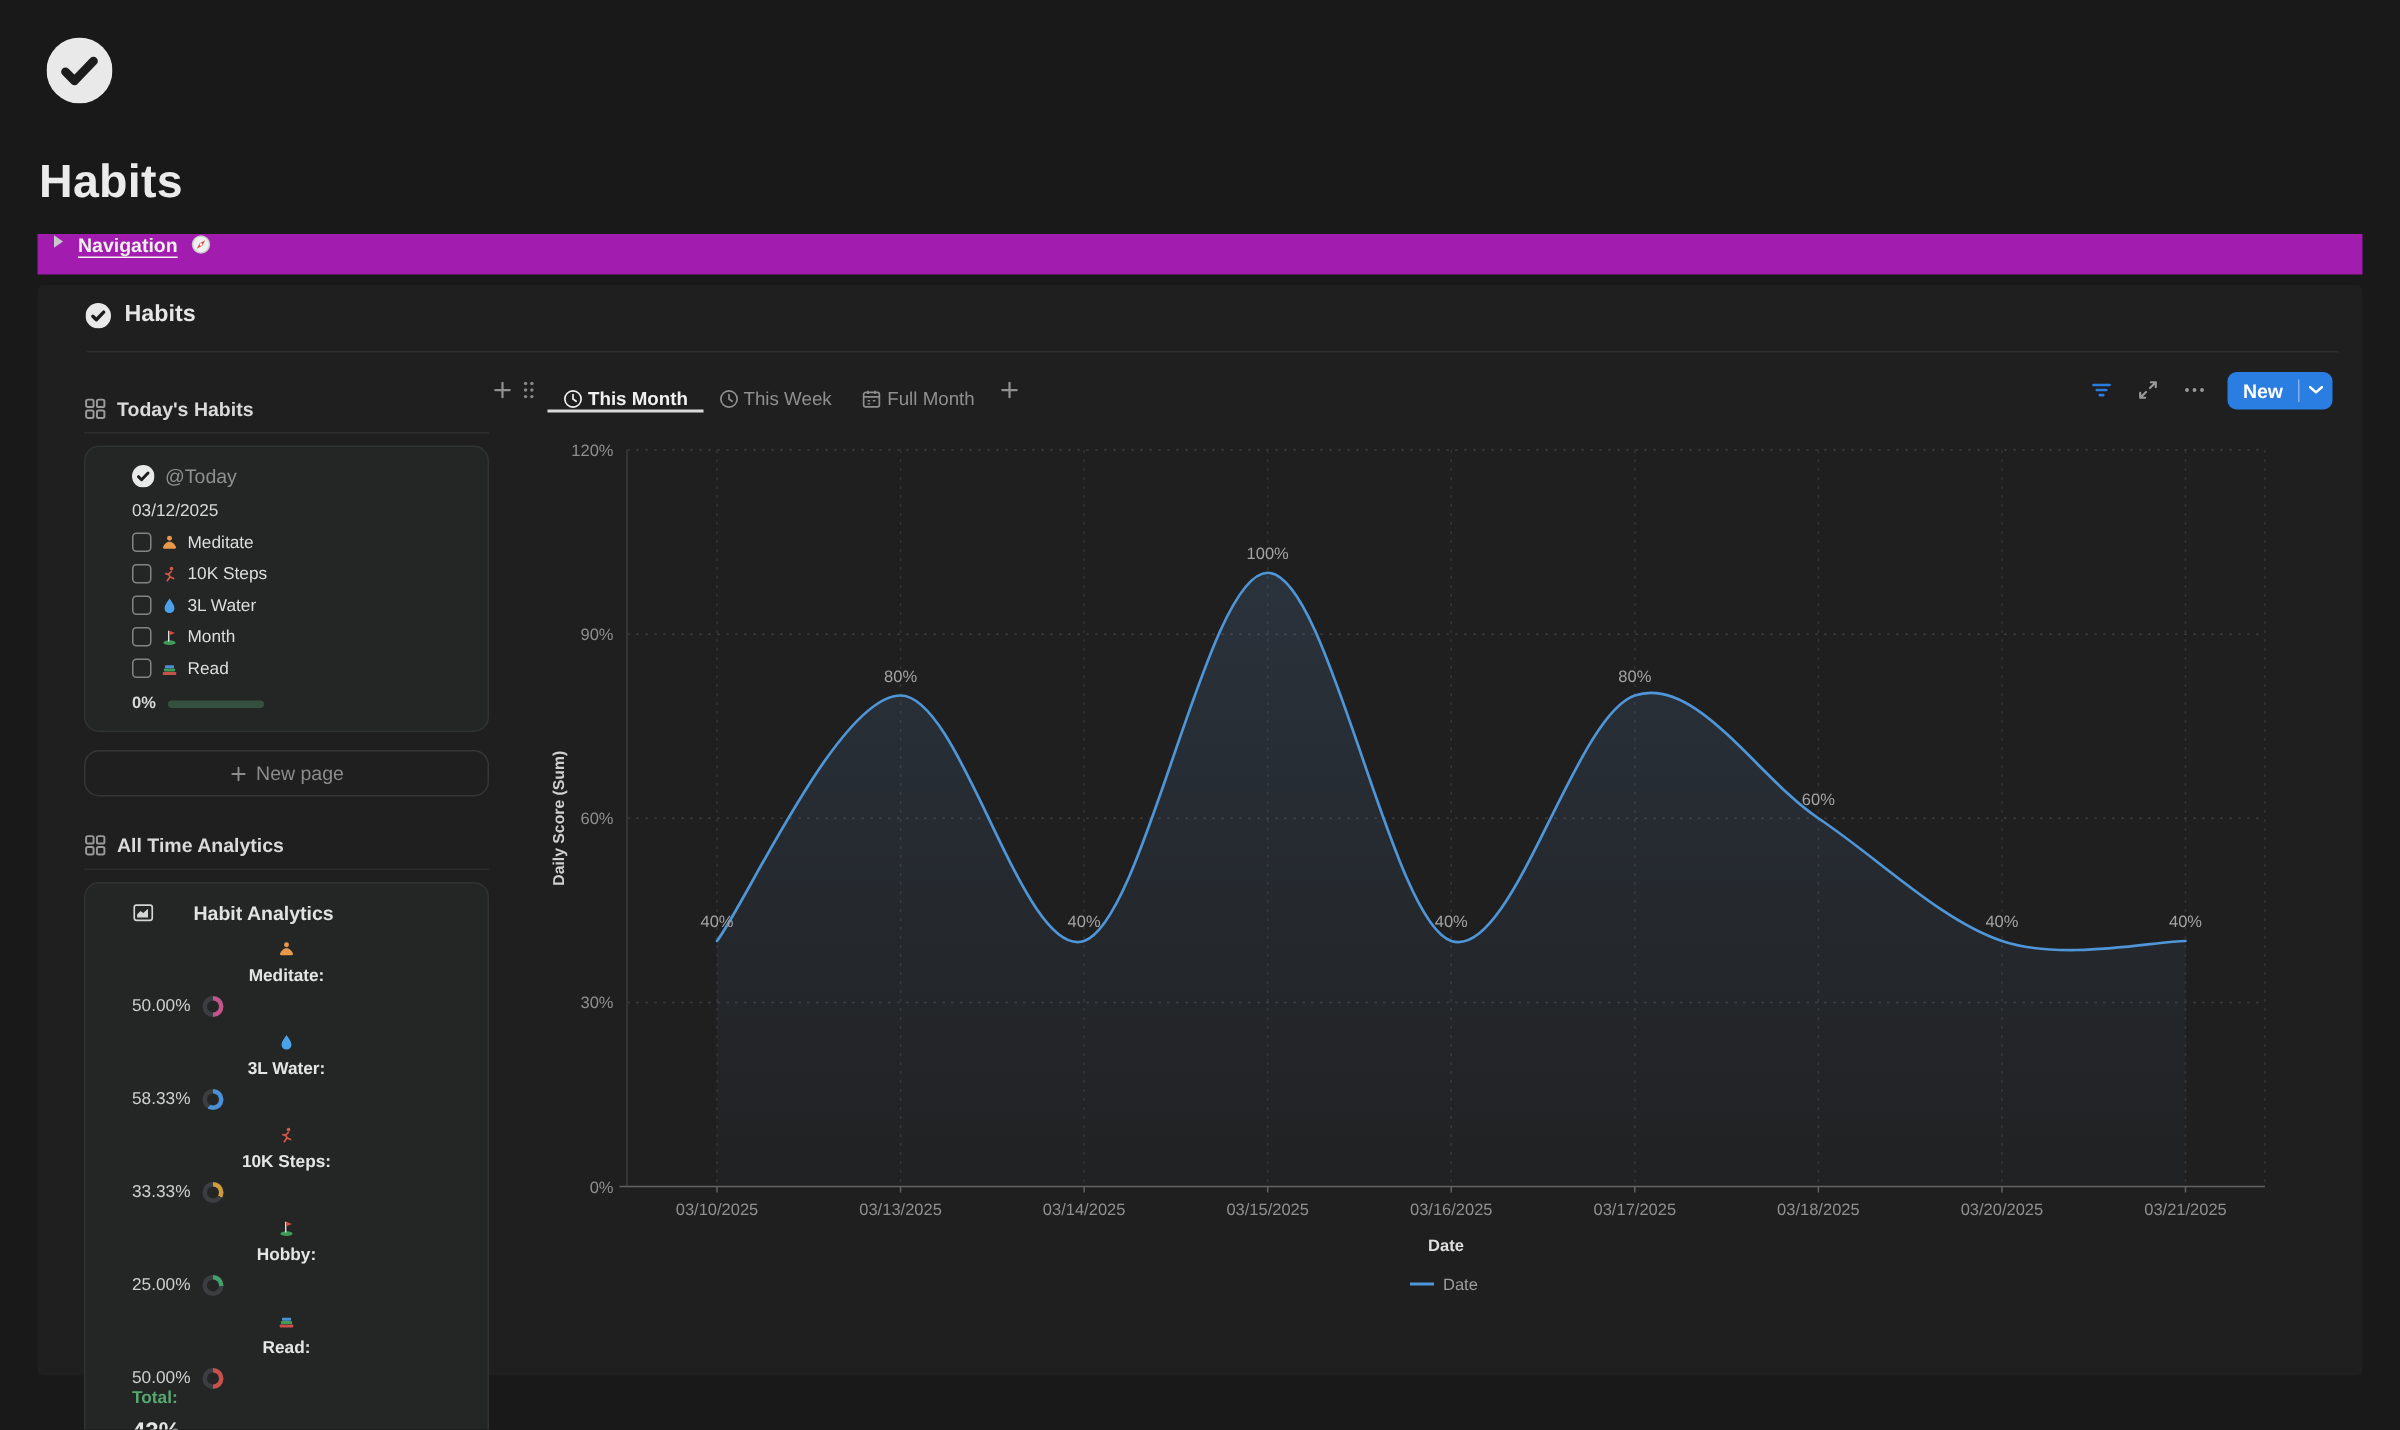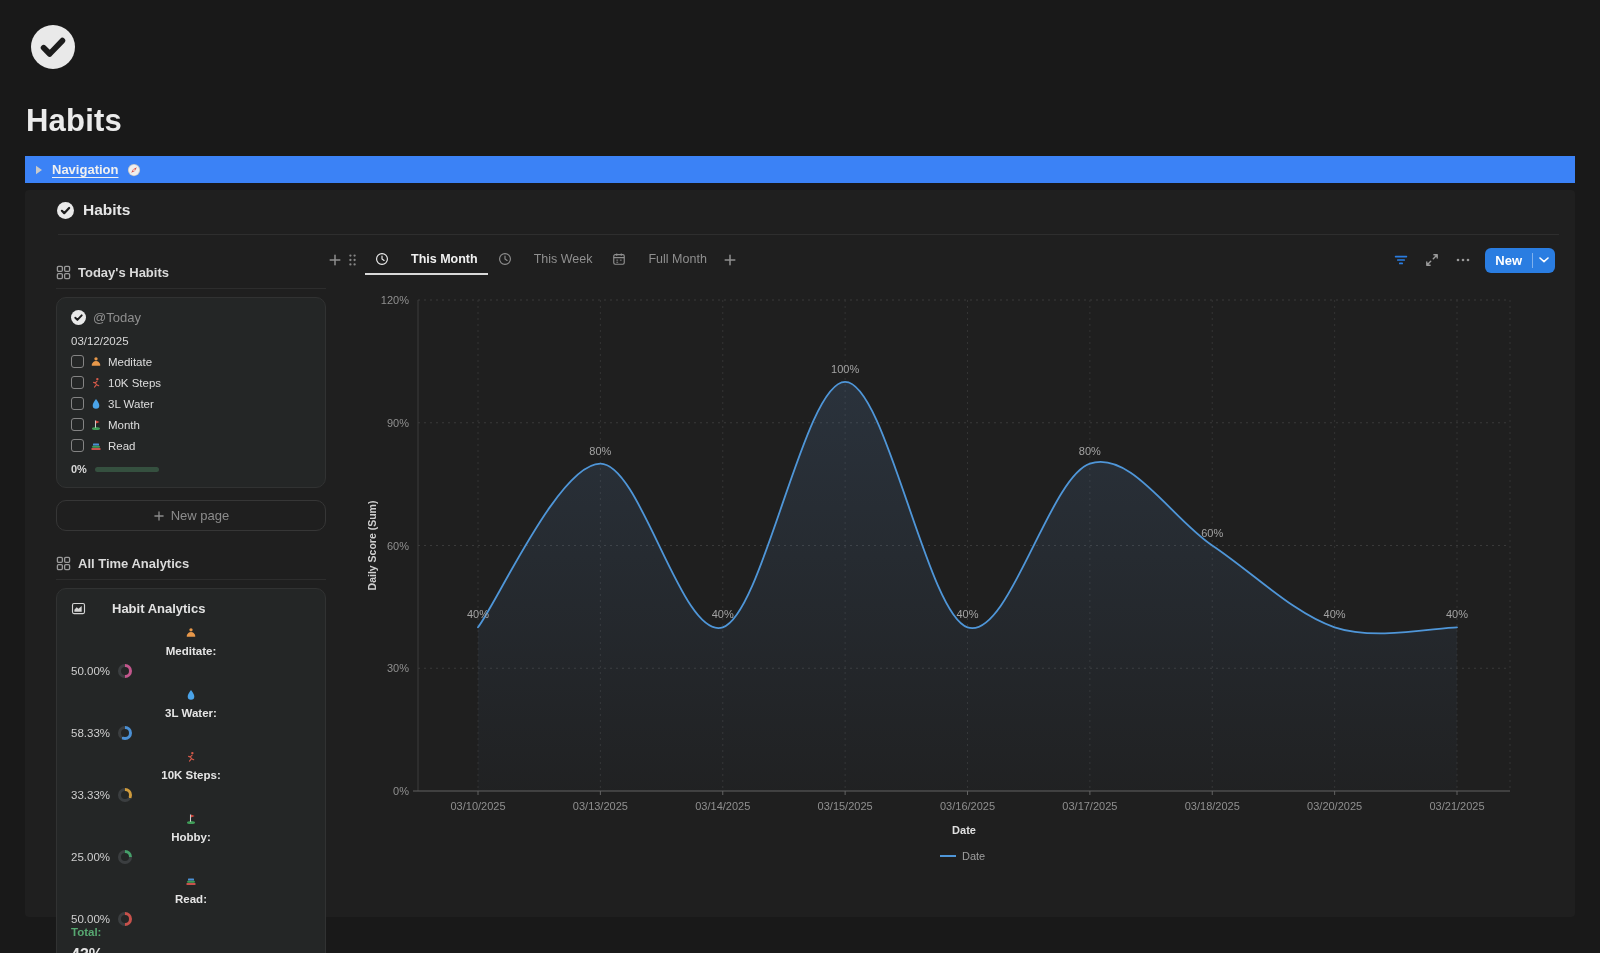--- a/index.html
+++ b/index.html
@@ -5,40 +5,40 @@
   * { margin:0; padding:0; box-sizing:border-box; }
   html,body { width:1600px; height:953px; background:#191919; overflow:hidden;
     font-family:"Liberation Sans","DejaVu Sans",sans-serif; }
   .page { position:relative; width:1600px; height:695px; }
 
   
   .logo { position:absolute; left:31px; top:25px; width:44px; height:44px; }
   .page-title { position:absolute; left:26px; top:103px; font-size:31px; font-weight:bold; color:#ebebeb; letter-spacing:.2px; }
 
   .navbar { position:absolute; left:25px; top:156px; width:1550px; height:27px;
-    background:#3b82f6; display:flex; align-items:center; padding:0 10px; gap:9px; cursor:pointer; }
+    background:#a21caf; display:flex; padding:0 10px; gap:9px; cursor:pointer; }
   .navbar .tri { display:flex; width:8px; }
   .navbar .nav-label { color:#f0f0f0; font-size:13px; font-weight:bold; text-decoration:underline; text-underline-offset:3px; }
   .navbar .nav-ico { width:14px; height:14px; display:flex; }
 
   
   .panel { position:absolute; left:25px; top:190px; width:1550px; height:727px; background:#1f1f1f; border-radius:4px; }
   .section-header { position:absolute; left:32px; top:11px; display:flex; align-items:center; gap:9px; }
   .section-header .ico { width:17px; height:17px; display:flex; }
   .section-title { font-size:15.5px; font-weight:bold; color:#e6e6e6; }
   .section-divider { position:absolute; left:33px; right:16px; top:44px; height:1px; background:#2e2e2e; }
 
   
   .left-col { position:absolute; left:31px; top:63px; width:270px; }
   .block-header { display:flex; align-items:center; gap:7px; height:22px; margin-top:8px; }
   .block-header .ico { width:15px; height:15px; display:flex; }
   .block-title { font-size:13px; font-weight:bold; color:#dadada; }
   .block-divider { height:1px; background:#2d2d2d; margin-top:5px; }
 
-  .card { margin-top:8px; background:#242626; border:1px solid #313232; border-radius:10px; padding:12px 14px; cursor:pointer; }
+  .card { margin-top:8px; background:#242626; border:1px solid #313232; border-radius:10px; padding:12px 31px; cursor:pointer; }
   .mention-row { display:flex; align-items:center; gap:7px; }
   .mention-row .ico { width:15px; height:15px; display:flex; }
   .mention { font-size:13px; color:#8f8f8f; }
   .card-date { margin-top:10px; font-size:11.5px; color:#d8d8d8; }
   .habit-row { display:flex; align-items:center; gap:6px; margin-top:8px; }
   .checkbox { width:13px; height:13px; border:1.3px solid #848484; border-radius:3px; background:transparent; flex:none; cursor:pointer; }
   .habit-ico { width:12px; height:12px; display:flex; flex:none; }
   .habit-label { font-size:11.5px; color:#dedede; }
   .progress-row { display:flex; align-items:center; gap:8px; margin-top:11px; }
   .progress-pct { font-size:11px; font-weight:bold; color:#d8d8d8; }
@@ -61,21 +61,21 @@
   .total-label { font-size:11.5px; font-weight:bold; color:#57a871; }
   .total-row { display:flex; align-items:center; gap:8px; margin-top:8px; }
   .total-value { font-size:16px; font-weight:bold; color:#e5e5e5; }
 
   
   .view-row { position:absolute; left:303px; top:55px; right:20px; height:30px; display:flex; align-items:center; }
   .icon-btn { display:flex; align-items:center; justify-content:center; cursor:pointer; flex:none; }
   .plus-sm { width:14px; height:14px; }
   .drag { width:9px; height:14px; margin-left:6px; }
   .tabs { display:flex; align-items:center; margin-left:8px; height:30px; }
-  .tab { display:flex; align-items:center; gap:22px; padding:0 10px; height:30px; font-size:12.5px;
+  .tab { display:flex; align-items:flex-end; gap:3px; padding:0 10px; height:30px; font-size:12.5px;
     color:#8f8f8f; cursor:pointer; border-bottom:2px solid transparent; }
   .tab .ico { width:14px; height:14px; display:flex; }
   .tab.active { color:#f0f0f0; font-weight:bold; border-bottom-color:#d9d9d9; }
   .tab-plus { width:14px; height:14px; margin-left:6px; }
   .spacer { flex:1; }
   .tb-ico { width:16px; height:16px; display:flex; margin-left:15px; cursor:pointer; }
   .new-btn { margin-left:14px; height:25px; background:#2a7de1; border-radius:6px; display:flex; align-items:center; cursor:pointer; }
   .new-btn .lbl { color:#fff; font-size:13px; font-weight:bold; padding:0 10px; }
   .new-btn .sep { width:1px; height:15px; background:rgba(255,255,255,.4); }
   .new-btn .chev { width:22px; display:flex; align-items:center; justify-content:center; }

